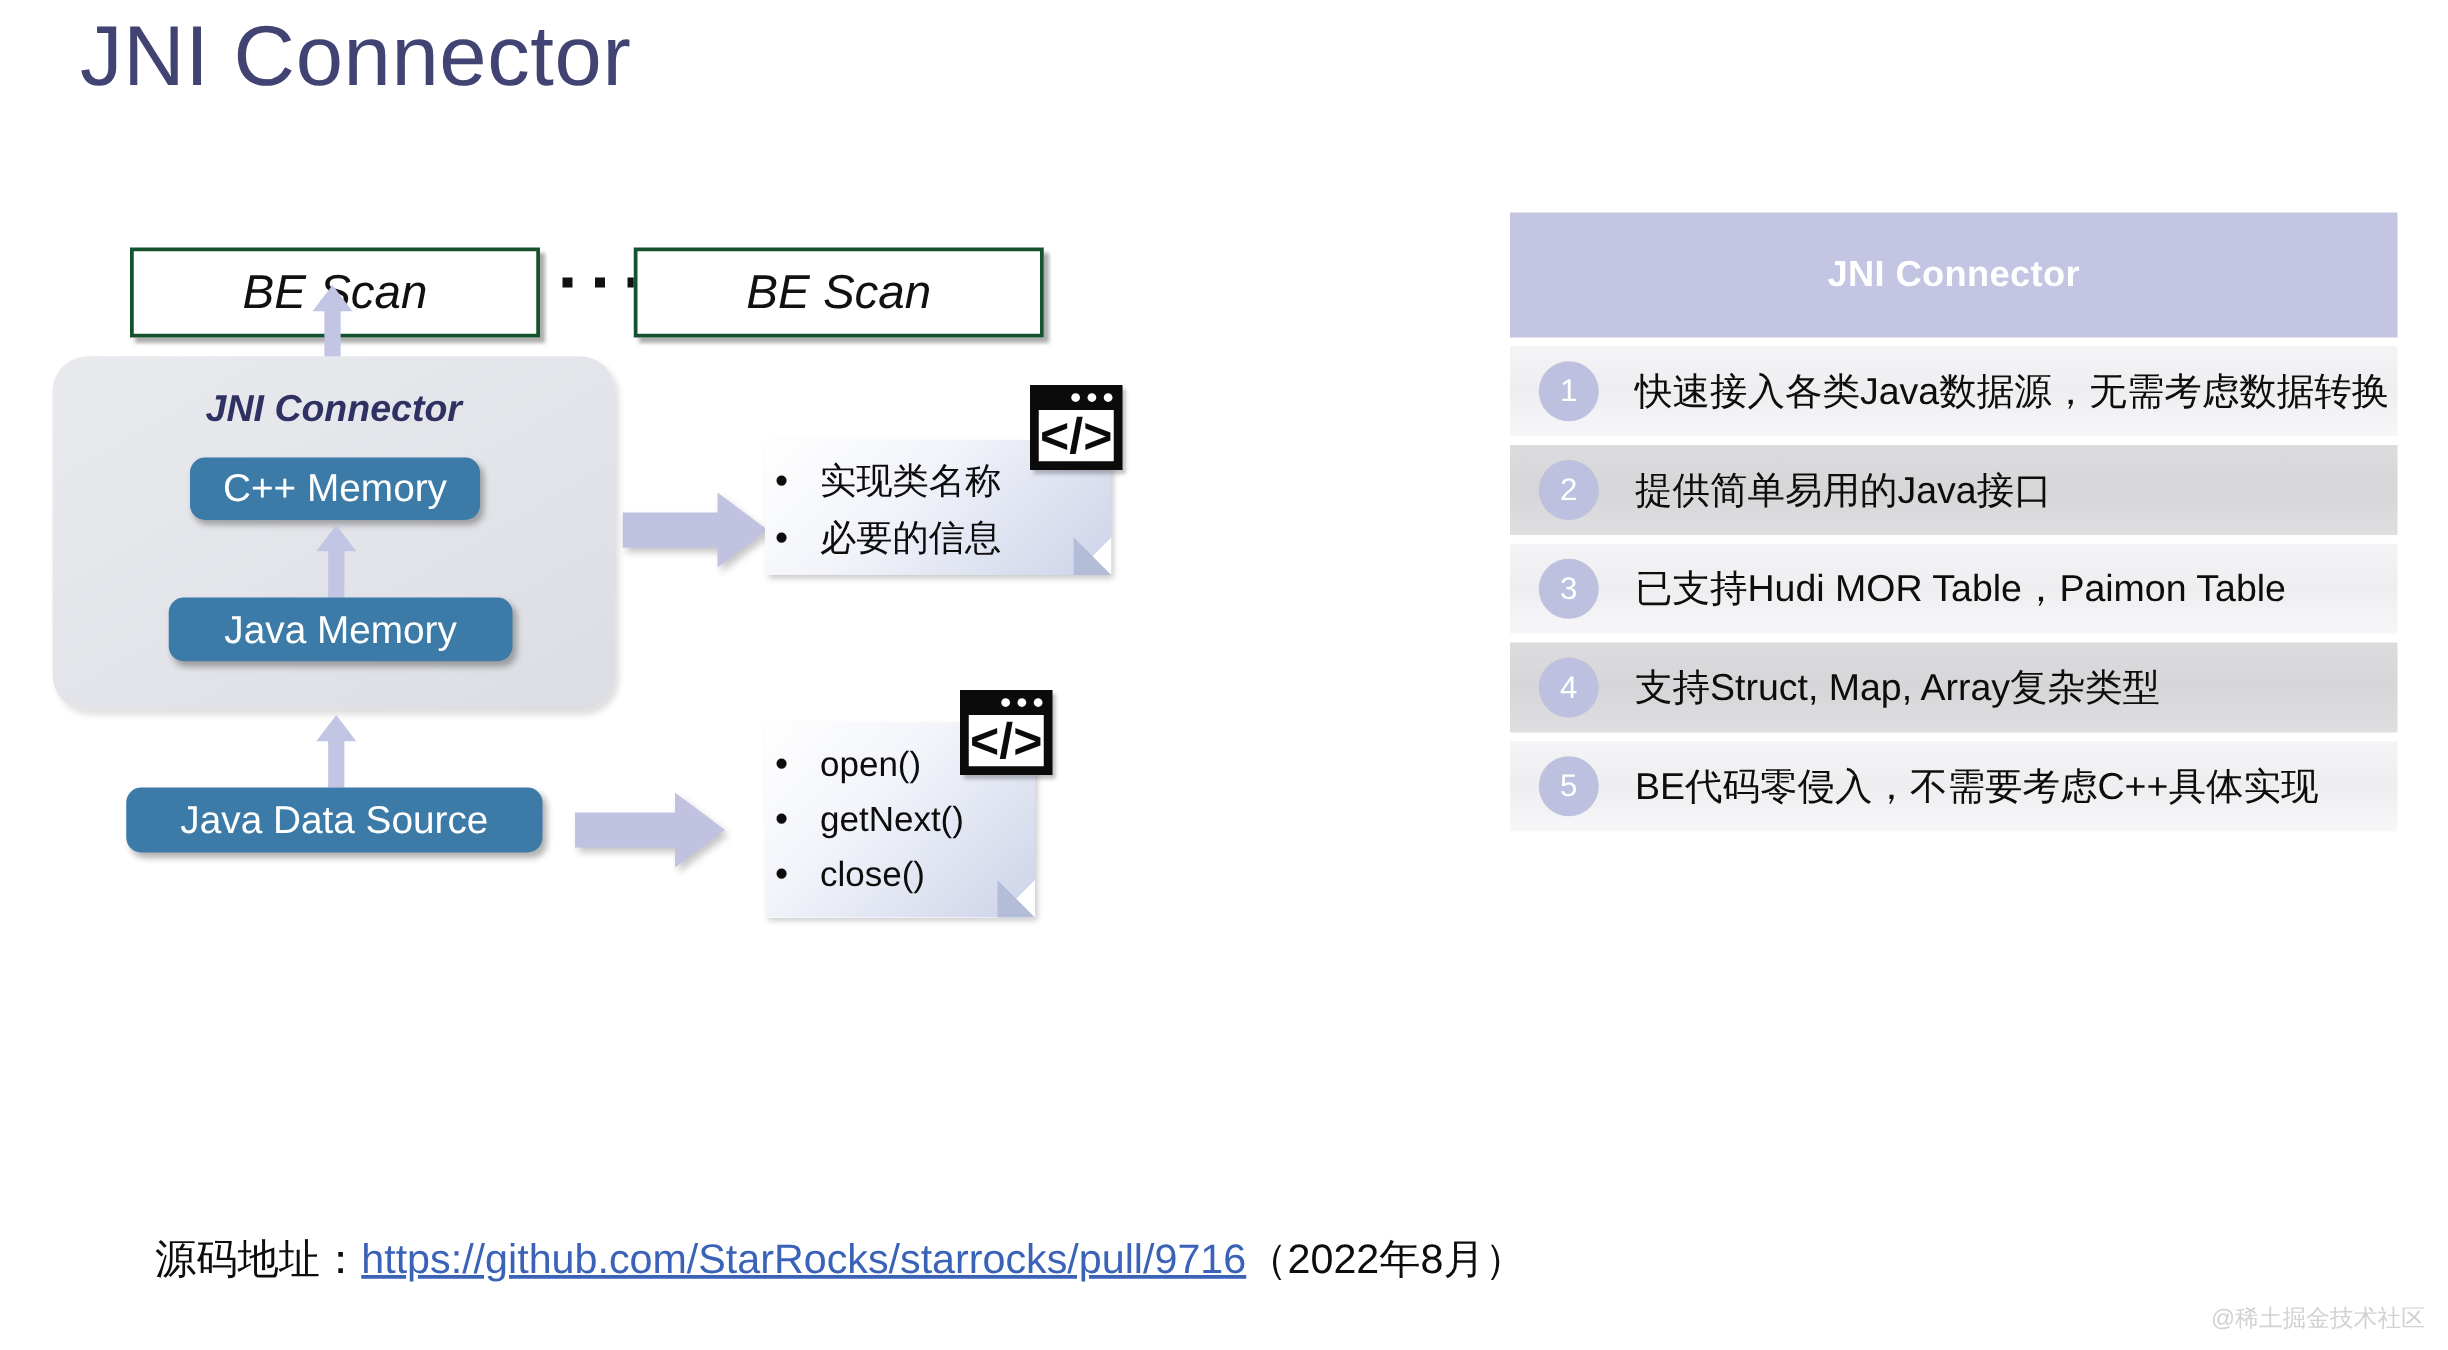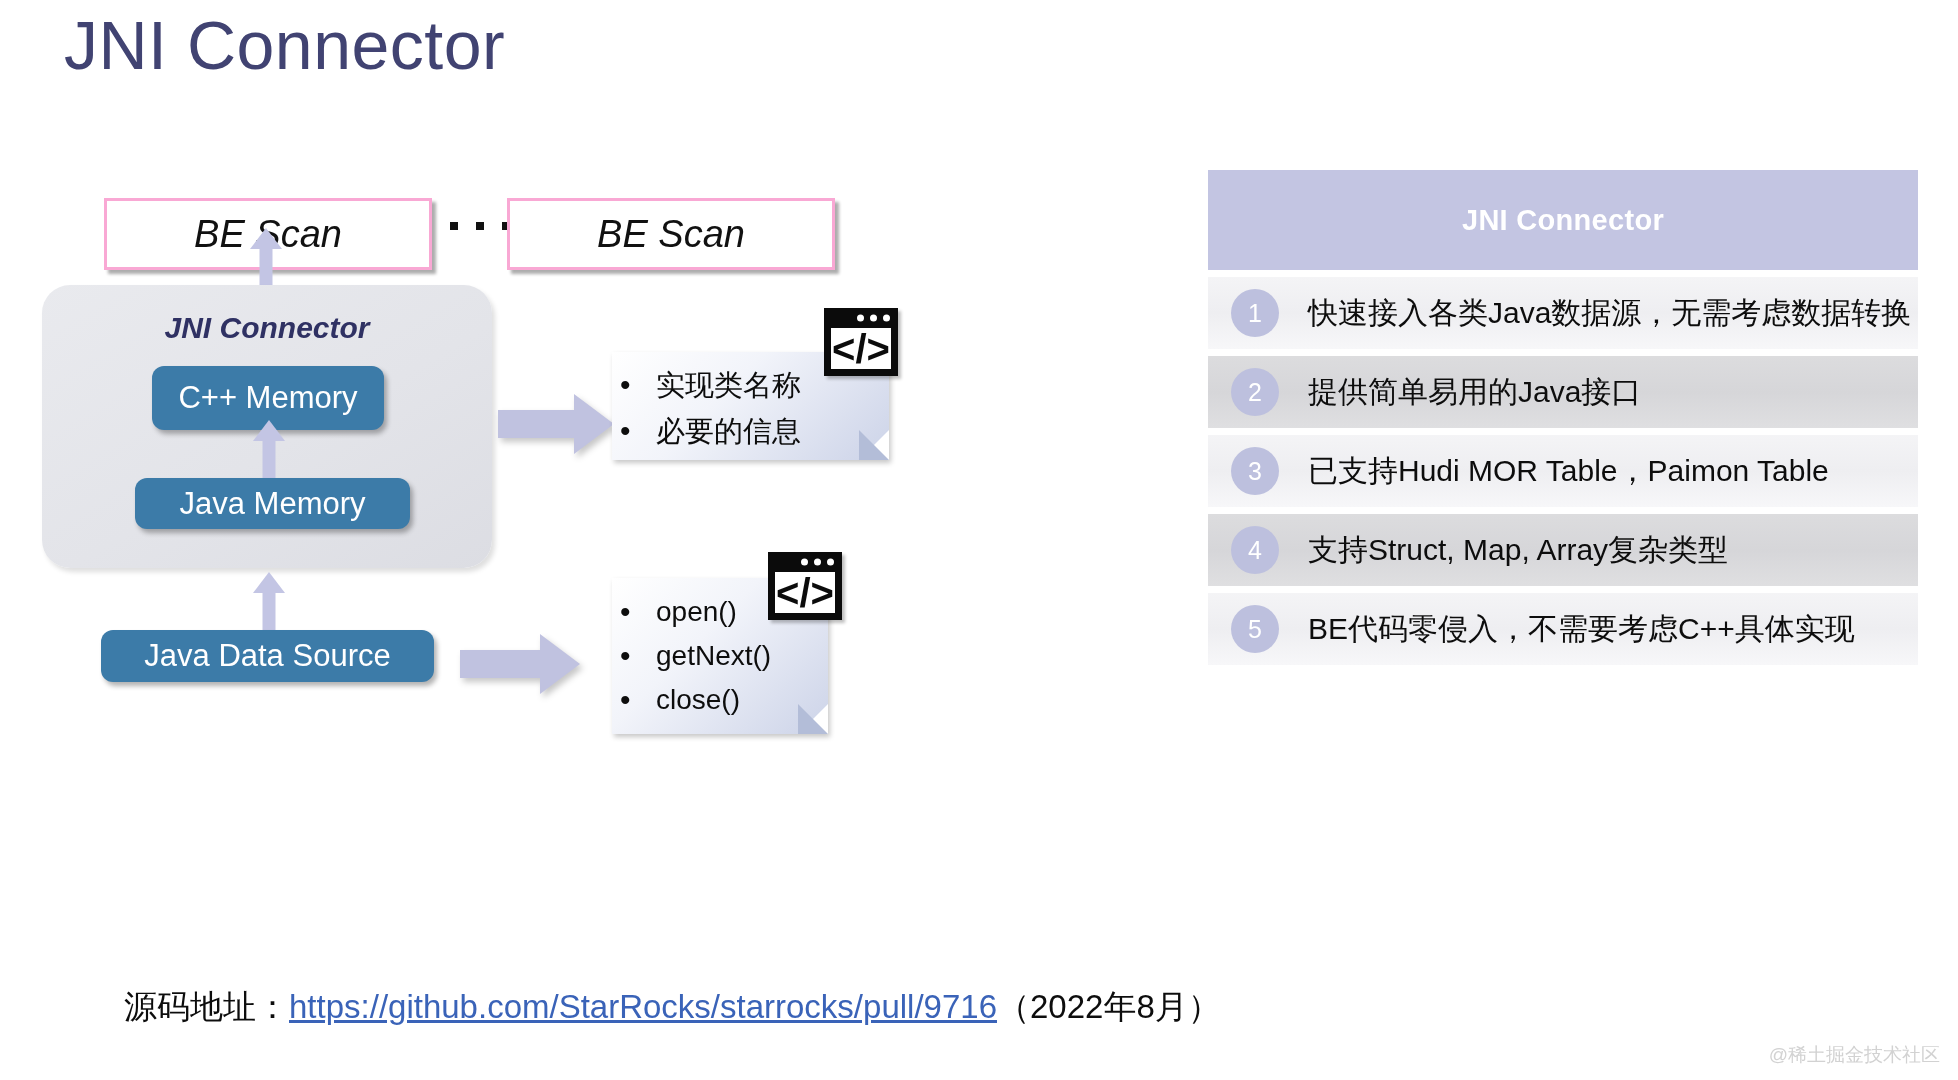--- a/index.html
+++ b/index.html
@@ -27,21 +27,21 @@
     letter-spacing: 0.5px;
     white-space: nowrap;
   }
 
   
   .diagram { position: absolute; left: 0; top: 0; width: 1180px; height: 1080px; }
 
   .be-scan {
     position: absolute;
     background: #ffffff;
-    border: 3px solid #f9a8d4;
+    border: 3px solid #14532d;
     box-shadow: 4px 4px 3px rgba(0,0,0,0.32);
     display: flex;
     align-items: center;
     justify-content: center;
     font-style: italic;
     font-size: 38px;
     color: #111111;
   }
   #be-scan-1 { left: 104px; top: 198px; width: 322px; height: 66px; }
   #be-scan-2 { left: 507px; top: 198px; width: 322px; height: 66px; }
@@ -77,21 +77,21 @@
     position: absolute;
     background: #3c7ba8;
     border-radius: 12px;
     box-shadow: 3px 4px 5px rgba(0,0,0,0.30);
     display: flex;
     align-items: center;
     justify-content: center;
     color: #ffffff;
     font-size: 31px;
   }
-  #box-cpp-memory  { left: 152px; top: 366px; width: 232px; height: 64px; }
+  #box-cpp-memory  { left: 152px; top: 366px; width: 232px; height: 50px; }
   #box-java-memory { left: 135px; top: 478px; width: 275px; height: 51px; }
   #box-java-source { left: 101px; top: 630px; width: 333px; height: 52px; }
 
   
   .v-arrow { position: absolute; }
   .v-arrow .stem {
     position: absolute; left: 50%; transform: translateX(-50%);
     width: 13px; background: #c3c5e4; bottom: 0; top: 18px;
   }
   .v-arrow .head {

